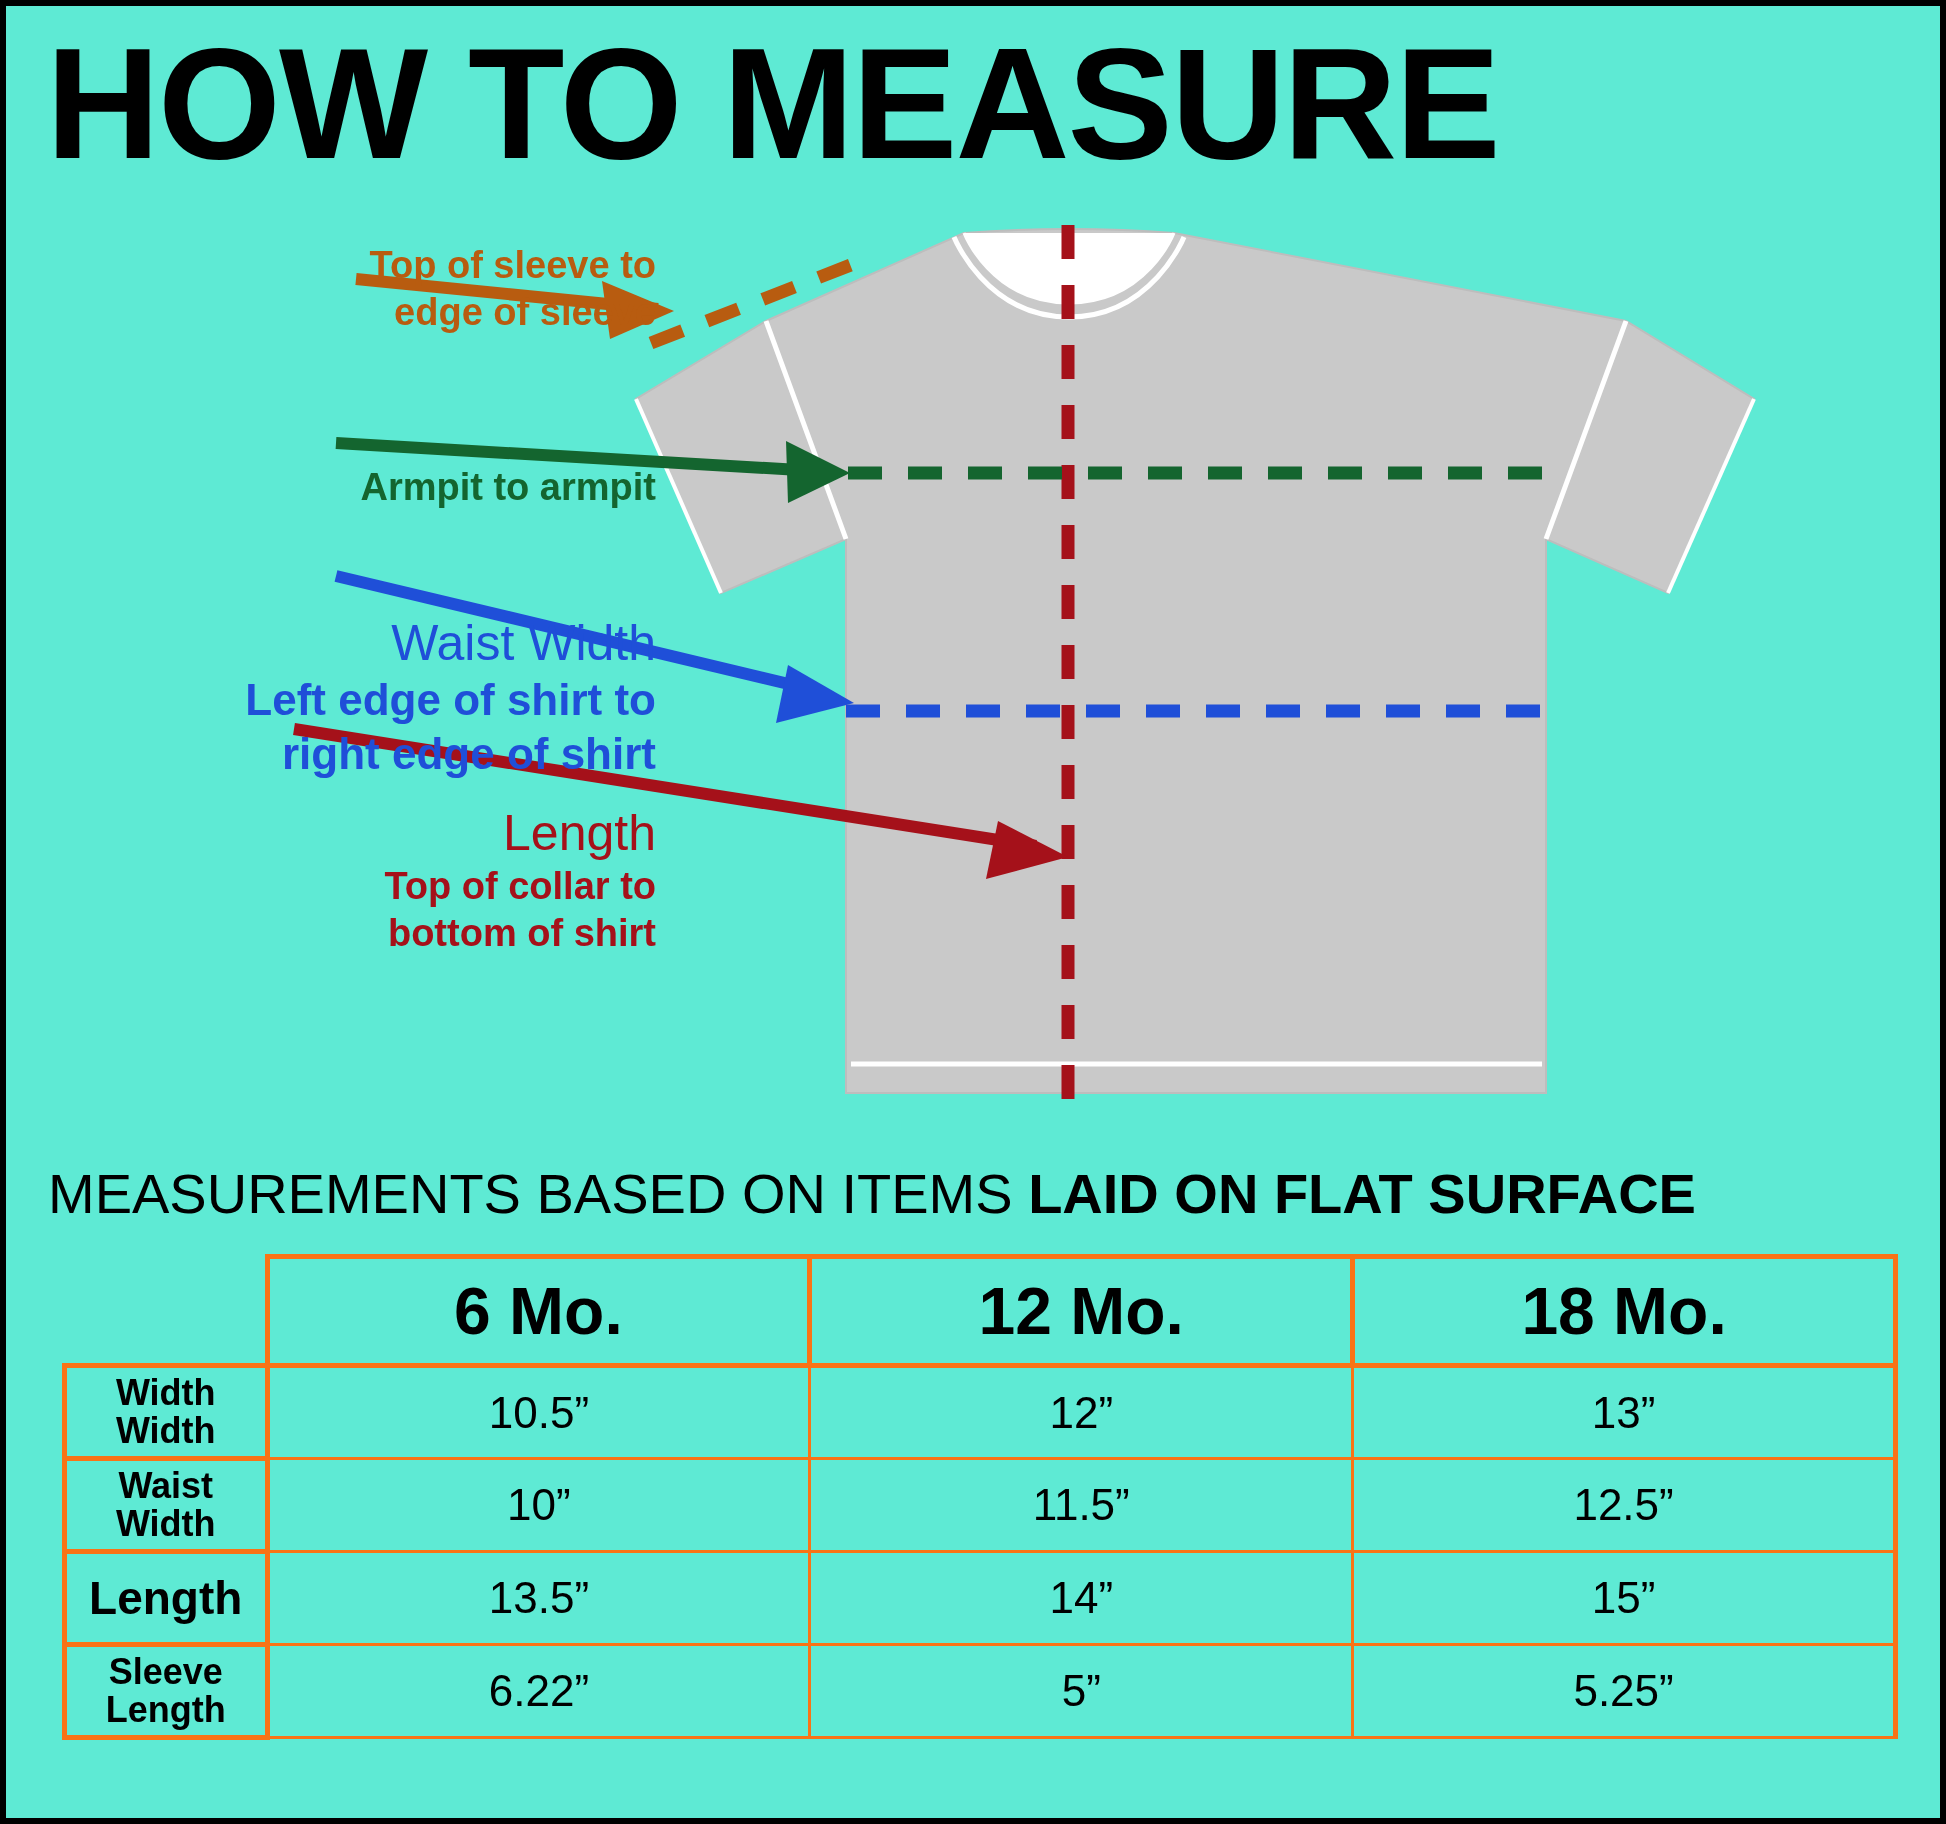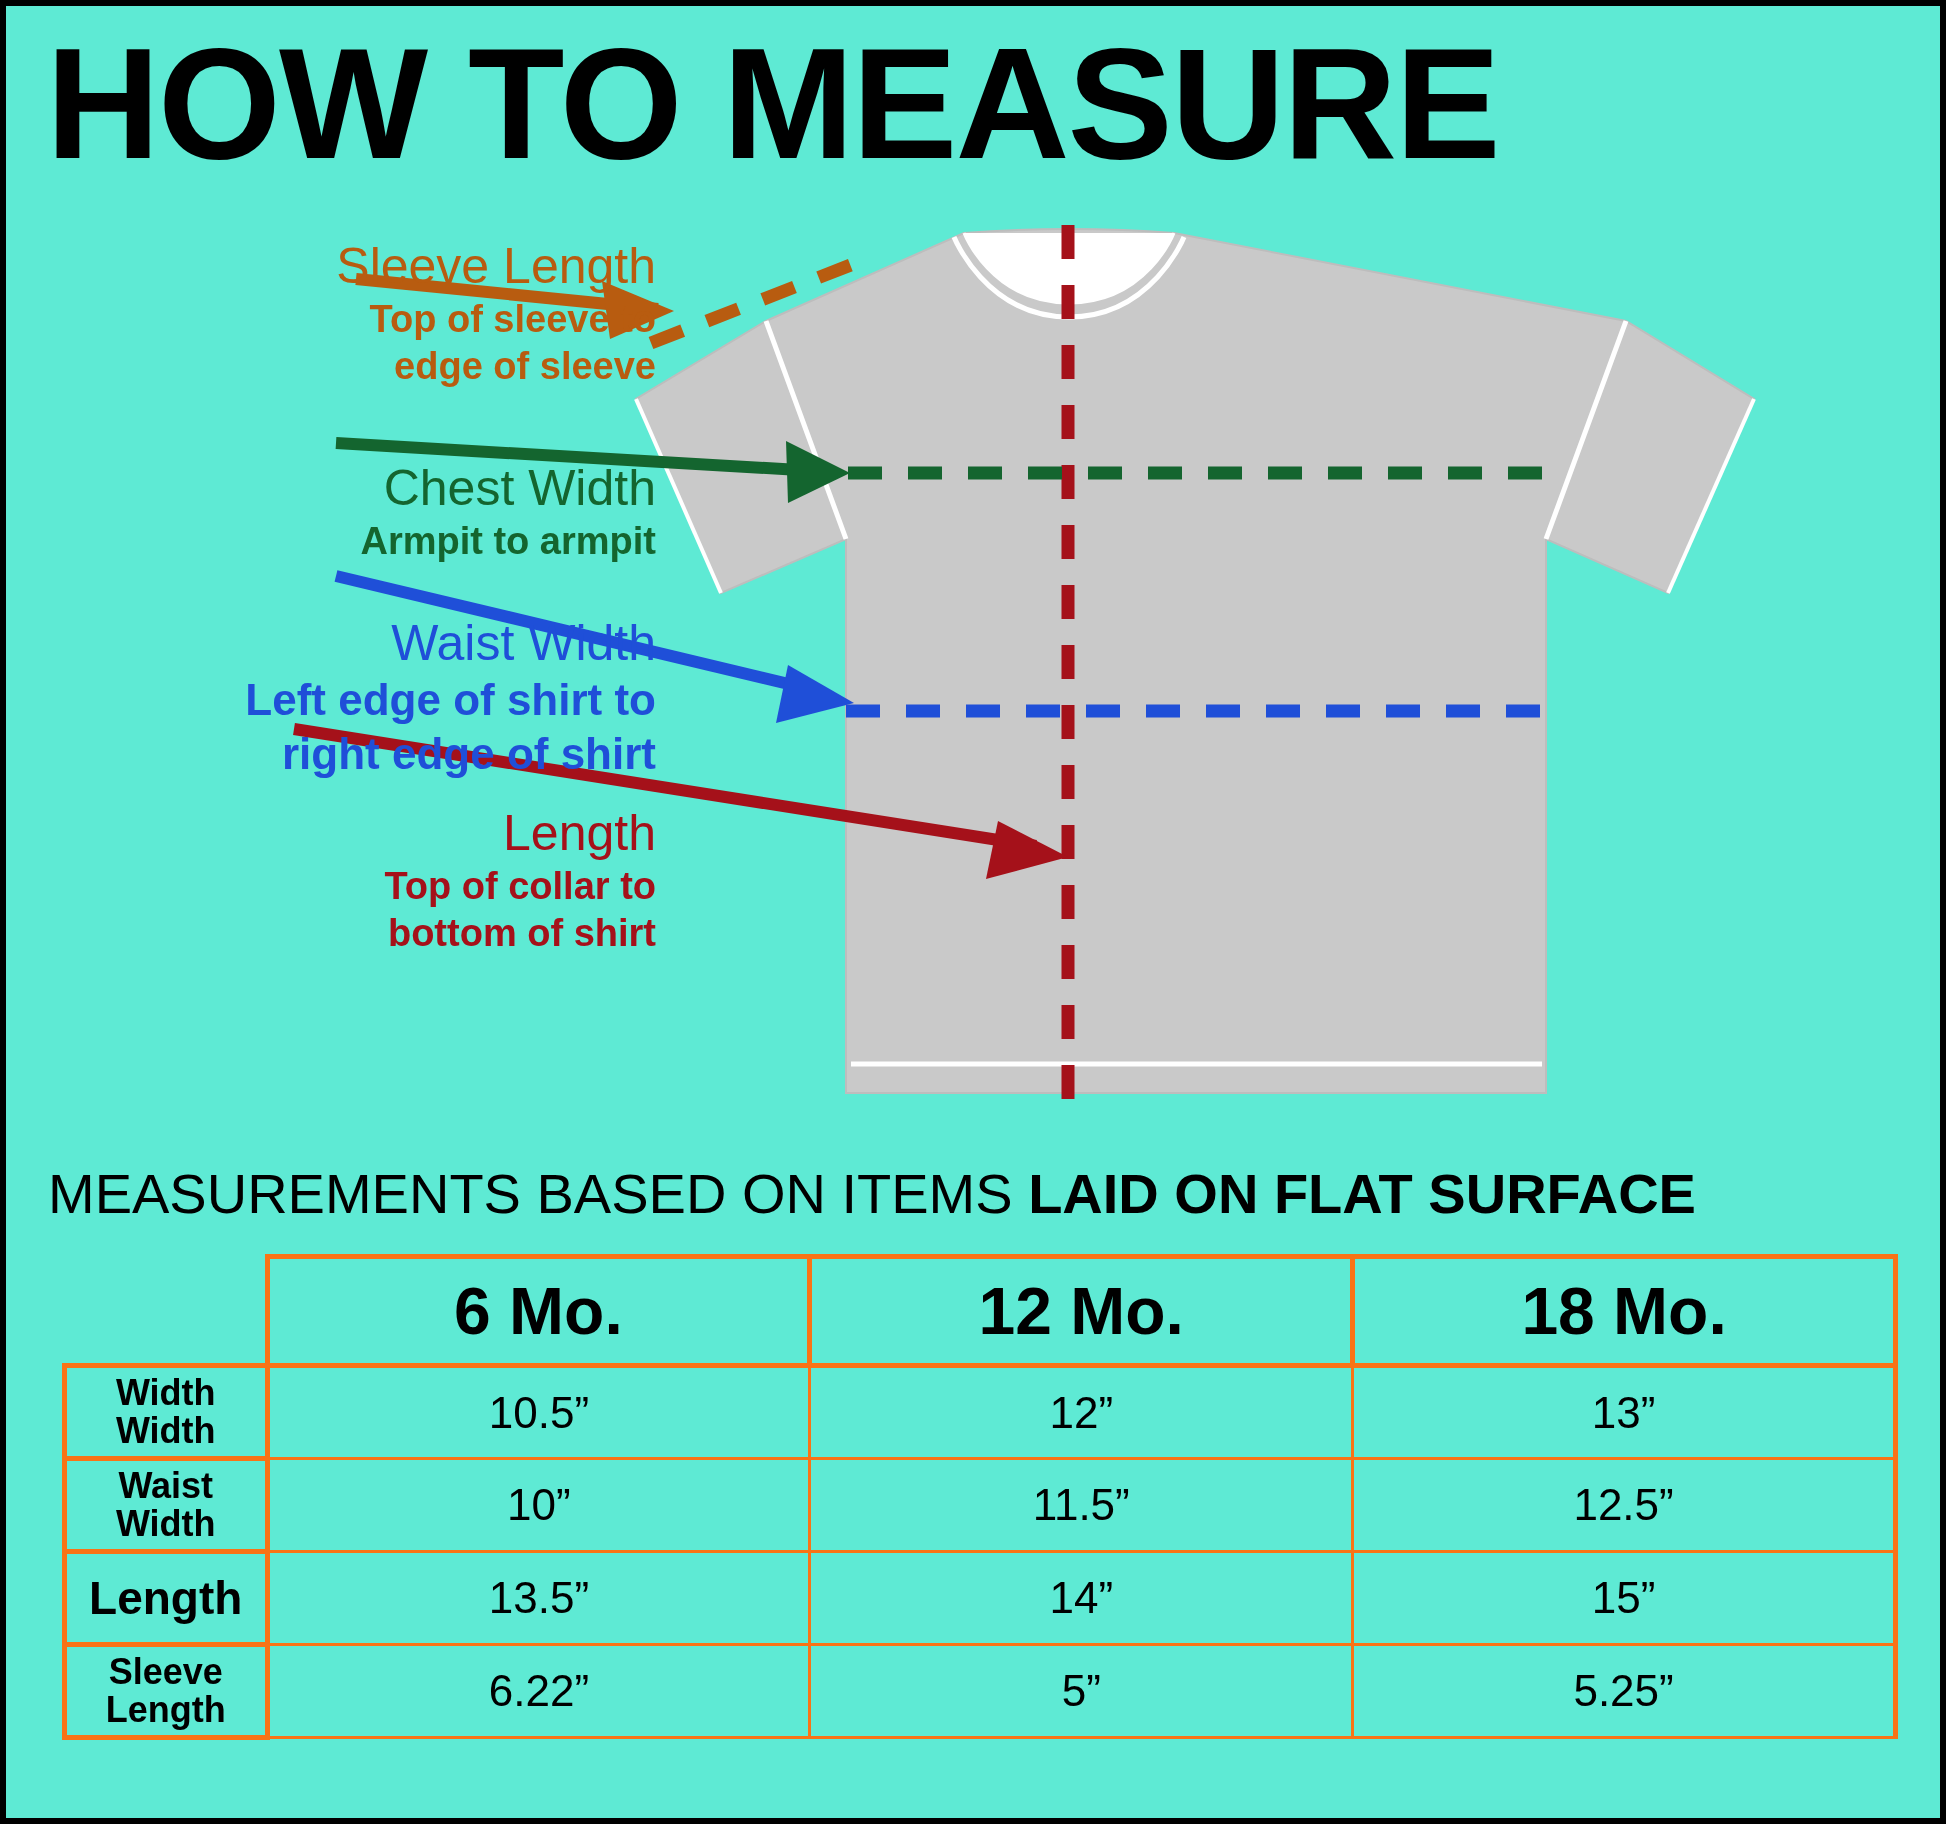--- a/index.html
+++ b/index.html
@@ -222,27 +222,25 @@
         <polygon points="848,482 782,444 770,502" stroke="none"></polygon>
       </g>
 
       <g stroke="#a5111a" fill="#a5111a">
         <line x1="288" y1="508" x2="1030" y2="625" stroke-width="12"></line>
         <polygon points="1062,636 992,600 980,658" stroke="none"></polygon>
       </g>
     </svg>
 
     <div class="lbl" id="lbl-sleeve">
-      <span class="main">Sleeve Length</span>
       <span class="sub">Top of sleeve to</span>
       <span class="sub">edge of sleeve</span>
     </div>
 
     <div class="lbl" id="lbl-chest">
-      <span class="main">Chest Width</span>
       <span class="sub">Armpit to armpit</span>
     </div>
 
     <div class="lbl" id="lbl-waist">
       <span class="main">Waist Width</span>
       <span class="sub">Left edge of shirt to</span>
       <span class="sub">right edge of shirt</span>
     </div>
 
     <div class="lbl" id="lbl-length">

